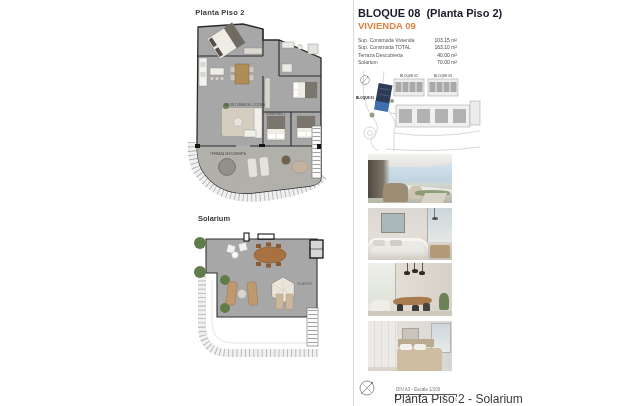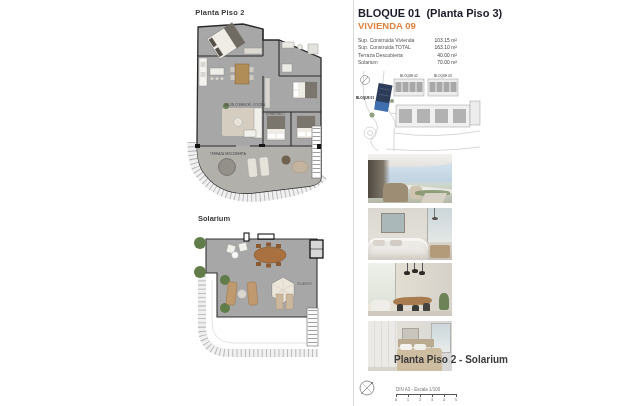--- a/index.html
+++ b/index.html
@@ -17,21 +17,21 @@
   .h-title{position:absolute;left:358px;top:7px;font-size:11px;font-weight:bold;color:#1b1b2b;white-space:pre;}
   .h-sub{position:absolute;left:358px;top:20px;font-size:9.5px;font-weight:bold;color:#e0813f;}
   .specs{position:absolute;left:358px;top:36px;width:99px;}
   .spec-row{display:flex;justify-content:space-between;height:7.5px;align-items:center;}
   .spec-label{font-size:5px;color:#555;}
   .spec-value{font-size:5px;color:#444;}
   
   .photo{position:absolute;left:368px;width:84px;overflow:hidden;background:#ddd;}
   .photo div{position:absolute;}
   
-  .f-caption{position:absolute;left:394px;top:354px;font-size:10px;color:#3a3a3a;font-weight:bold;}
+  .f-caption{position:absolute;left:394px;top:392px;font-size:12px;color:#3a3a3a;}
   .f-note{position:absolute;left:396px;top:387px;font-size:4.5px;color:#777;}
   .scalebar{position:absolute;left:396px;top:394px;width:62px;height:9px;}
   .sb-line{position:absolute;left:0;top:0;width:61px;height:1px;background:#555;}
   .sb-tick{position:absolute;top:0;width:1px;height:3px;background:#555;}
   .sb-num{position:absolute;top:4px;font-size:3.5px;color:#555;transform:translateX(-50%);}
 </style>
 </head>
 <body>
 
 <div class="page">
@@ -190,21 +190,21 @@
     <g>
       <rect x="41" y="60" width="9" height="23" rx="2" fill="#c09a6e" stroke="#97744d" stroke-width="0.5" transform="rotate(6 46 72)"></rect>
       <rect x="62" y="60" width="9" height="23" rx="2" fill="#c09a6e" stroke="#97744d" stroke-width="0.5" transform="rotate(-5 67 72)"></rect>
       <circle cx="56" cy="72" r="4.5" fill="#dad6ce" stroke="#999" stroke-width="0.4"></circle>
     </g>
     <text x="111" y="63" font-size="2.8" fill="#666">SOLARIUM</text>
   </svg>
 
   <div class="divider"></div>
 
-  <div class="h-title">BLOQUE 01  (Planta Piso 3)</div>
+  <div class="h-title">BLOQUE 08  (Planta Piso 2)</div>
   <div class="h-sub">VIVIENDA 09</div>
 
   <div class="specs">
     <div class="spec-row">
       <span class="spec-label">Sup. Construida Vivienda</span>
       <span class="spec-value">103.15 m²</span>
     </div>
     <div class="spec-row">
       <span class="spec-label">Sup. Construida TOTAL</span>
       <span class="spec-value">163.10 m²</span>

